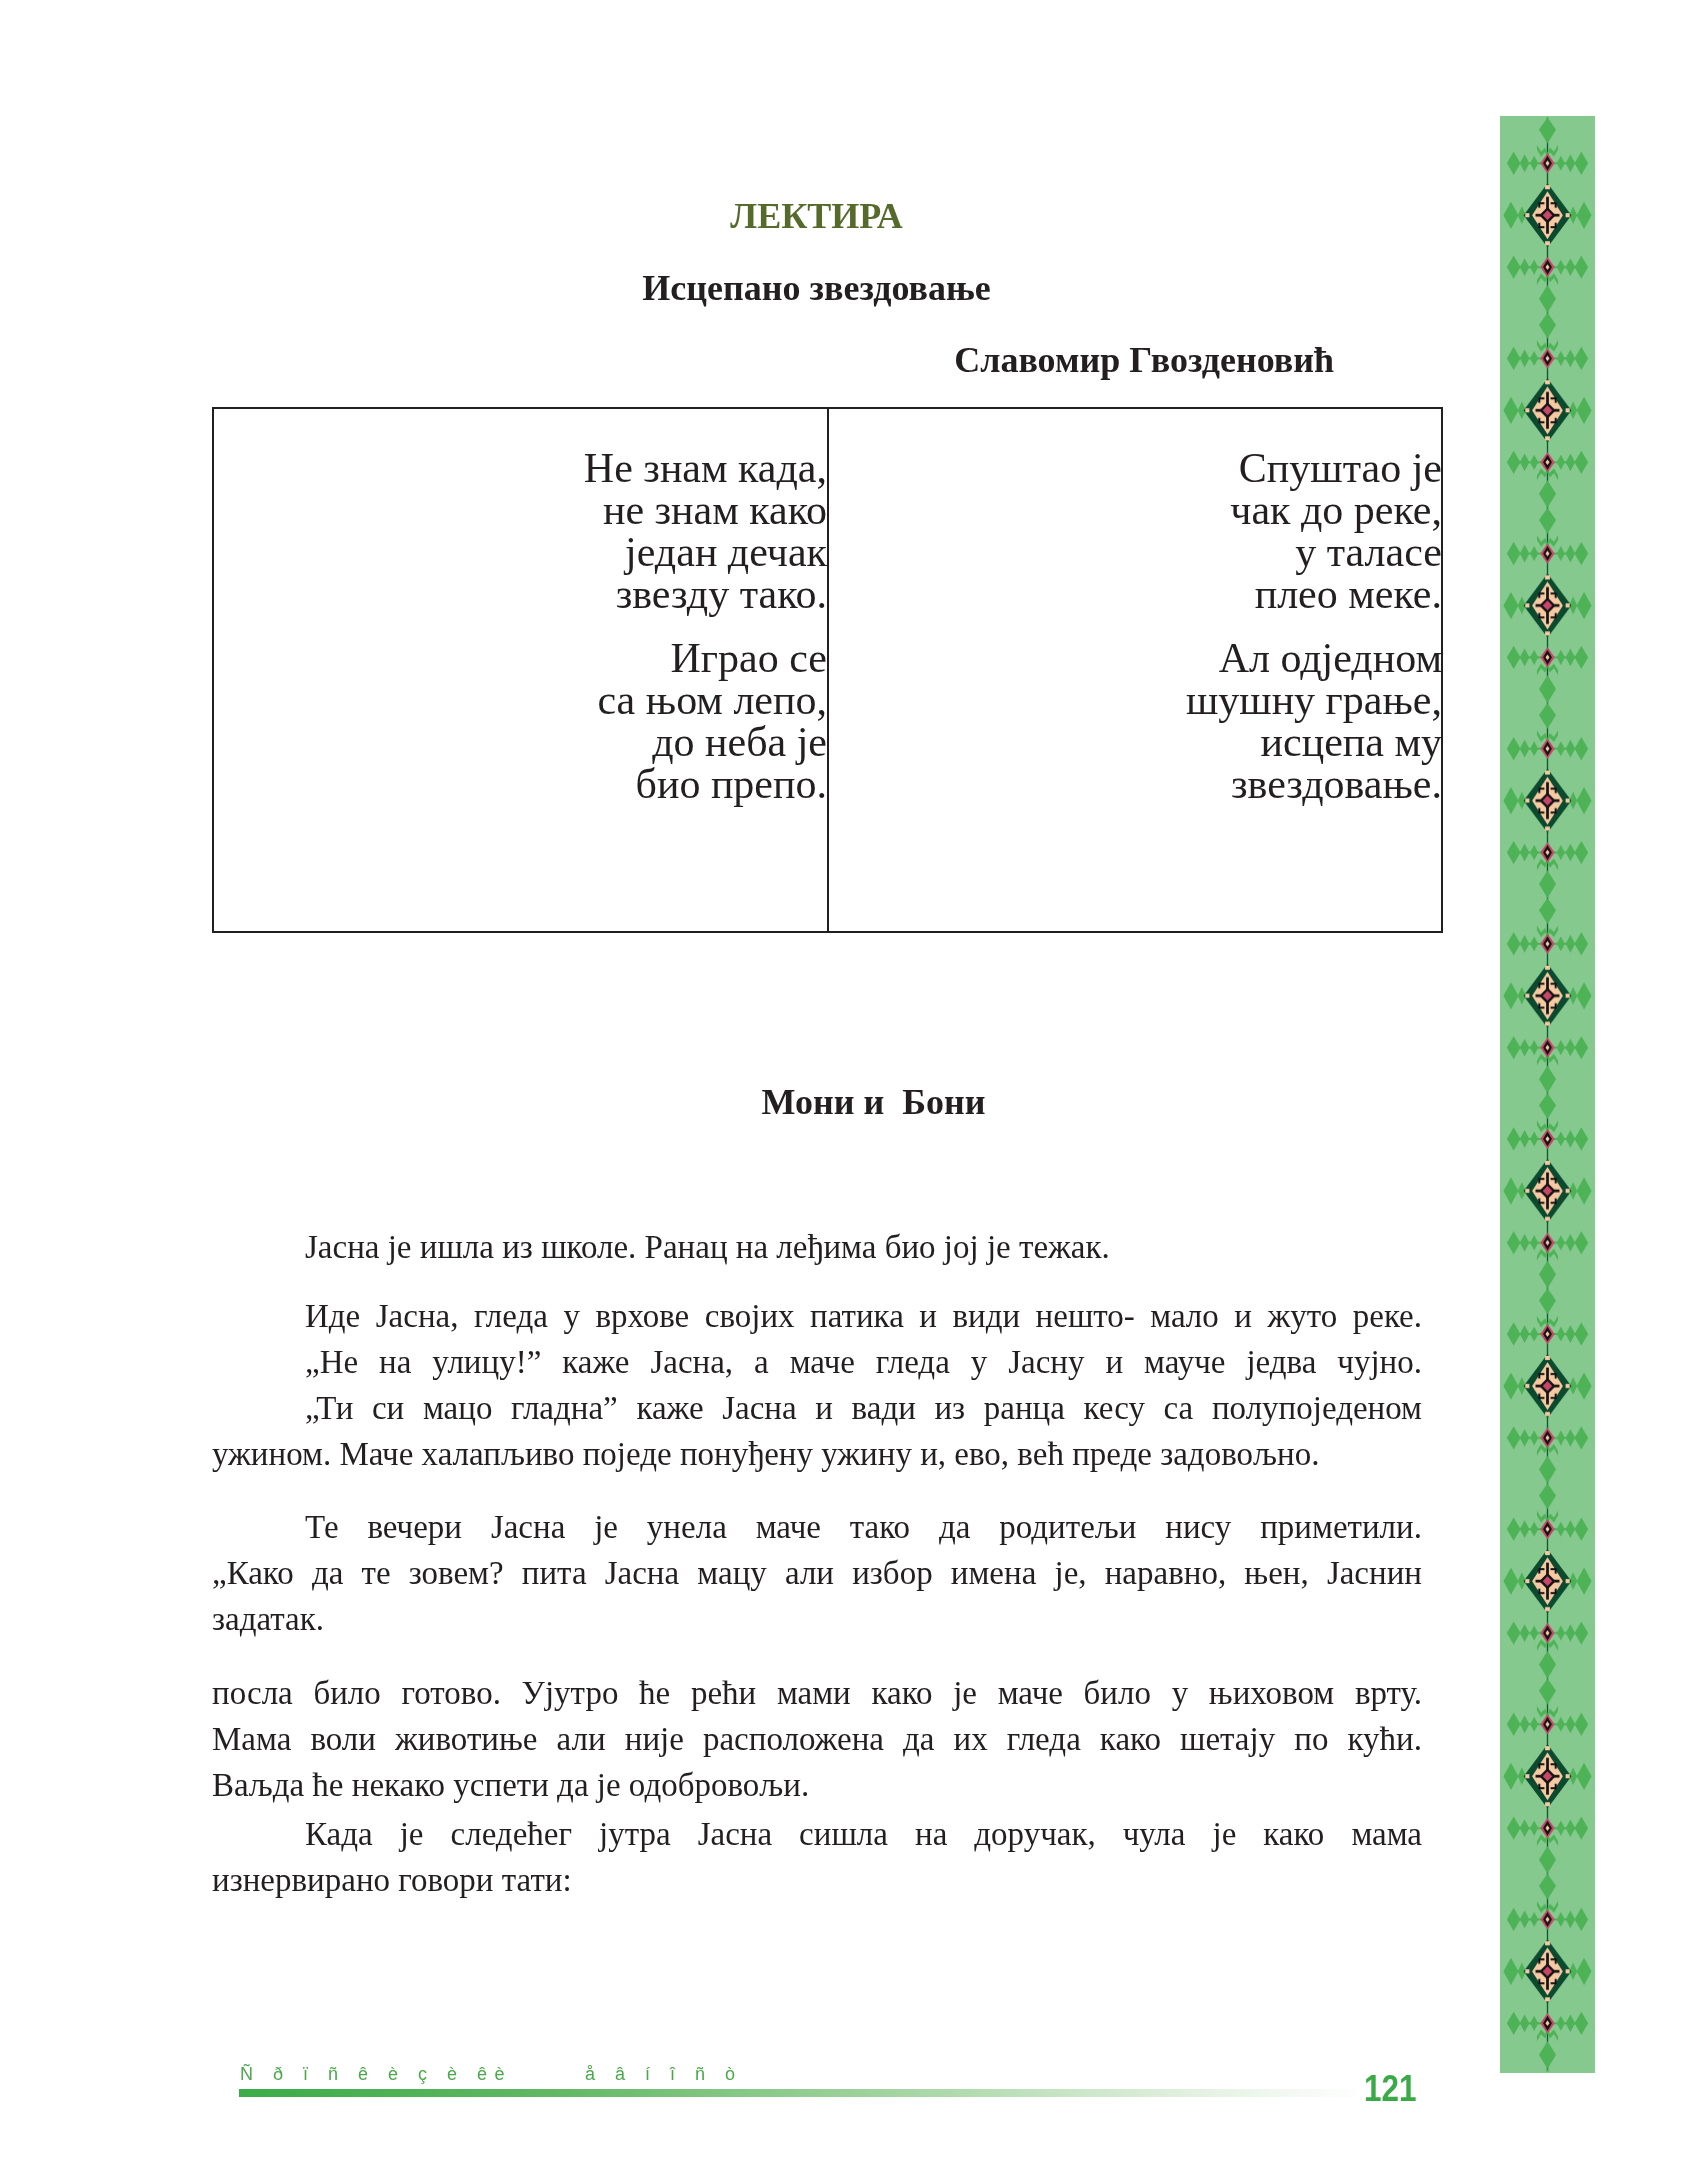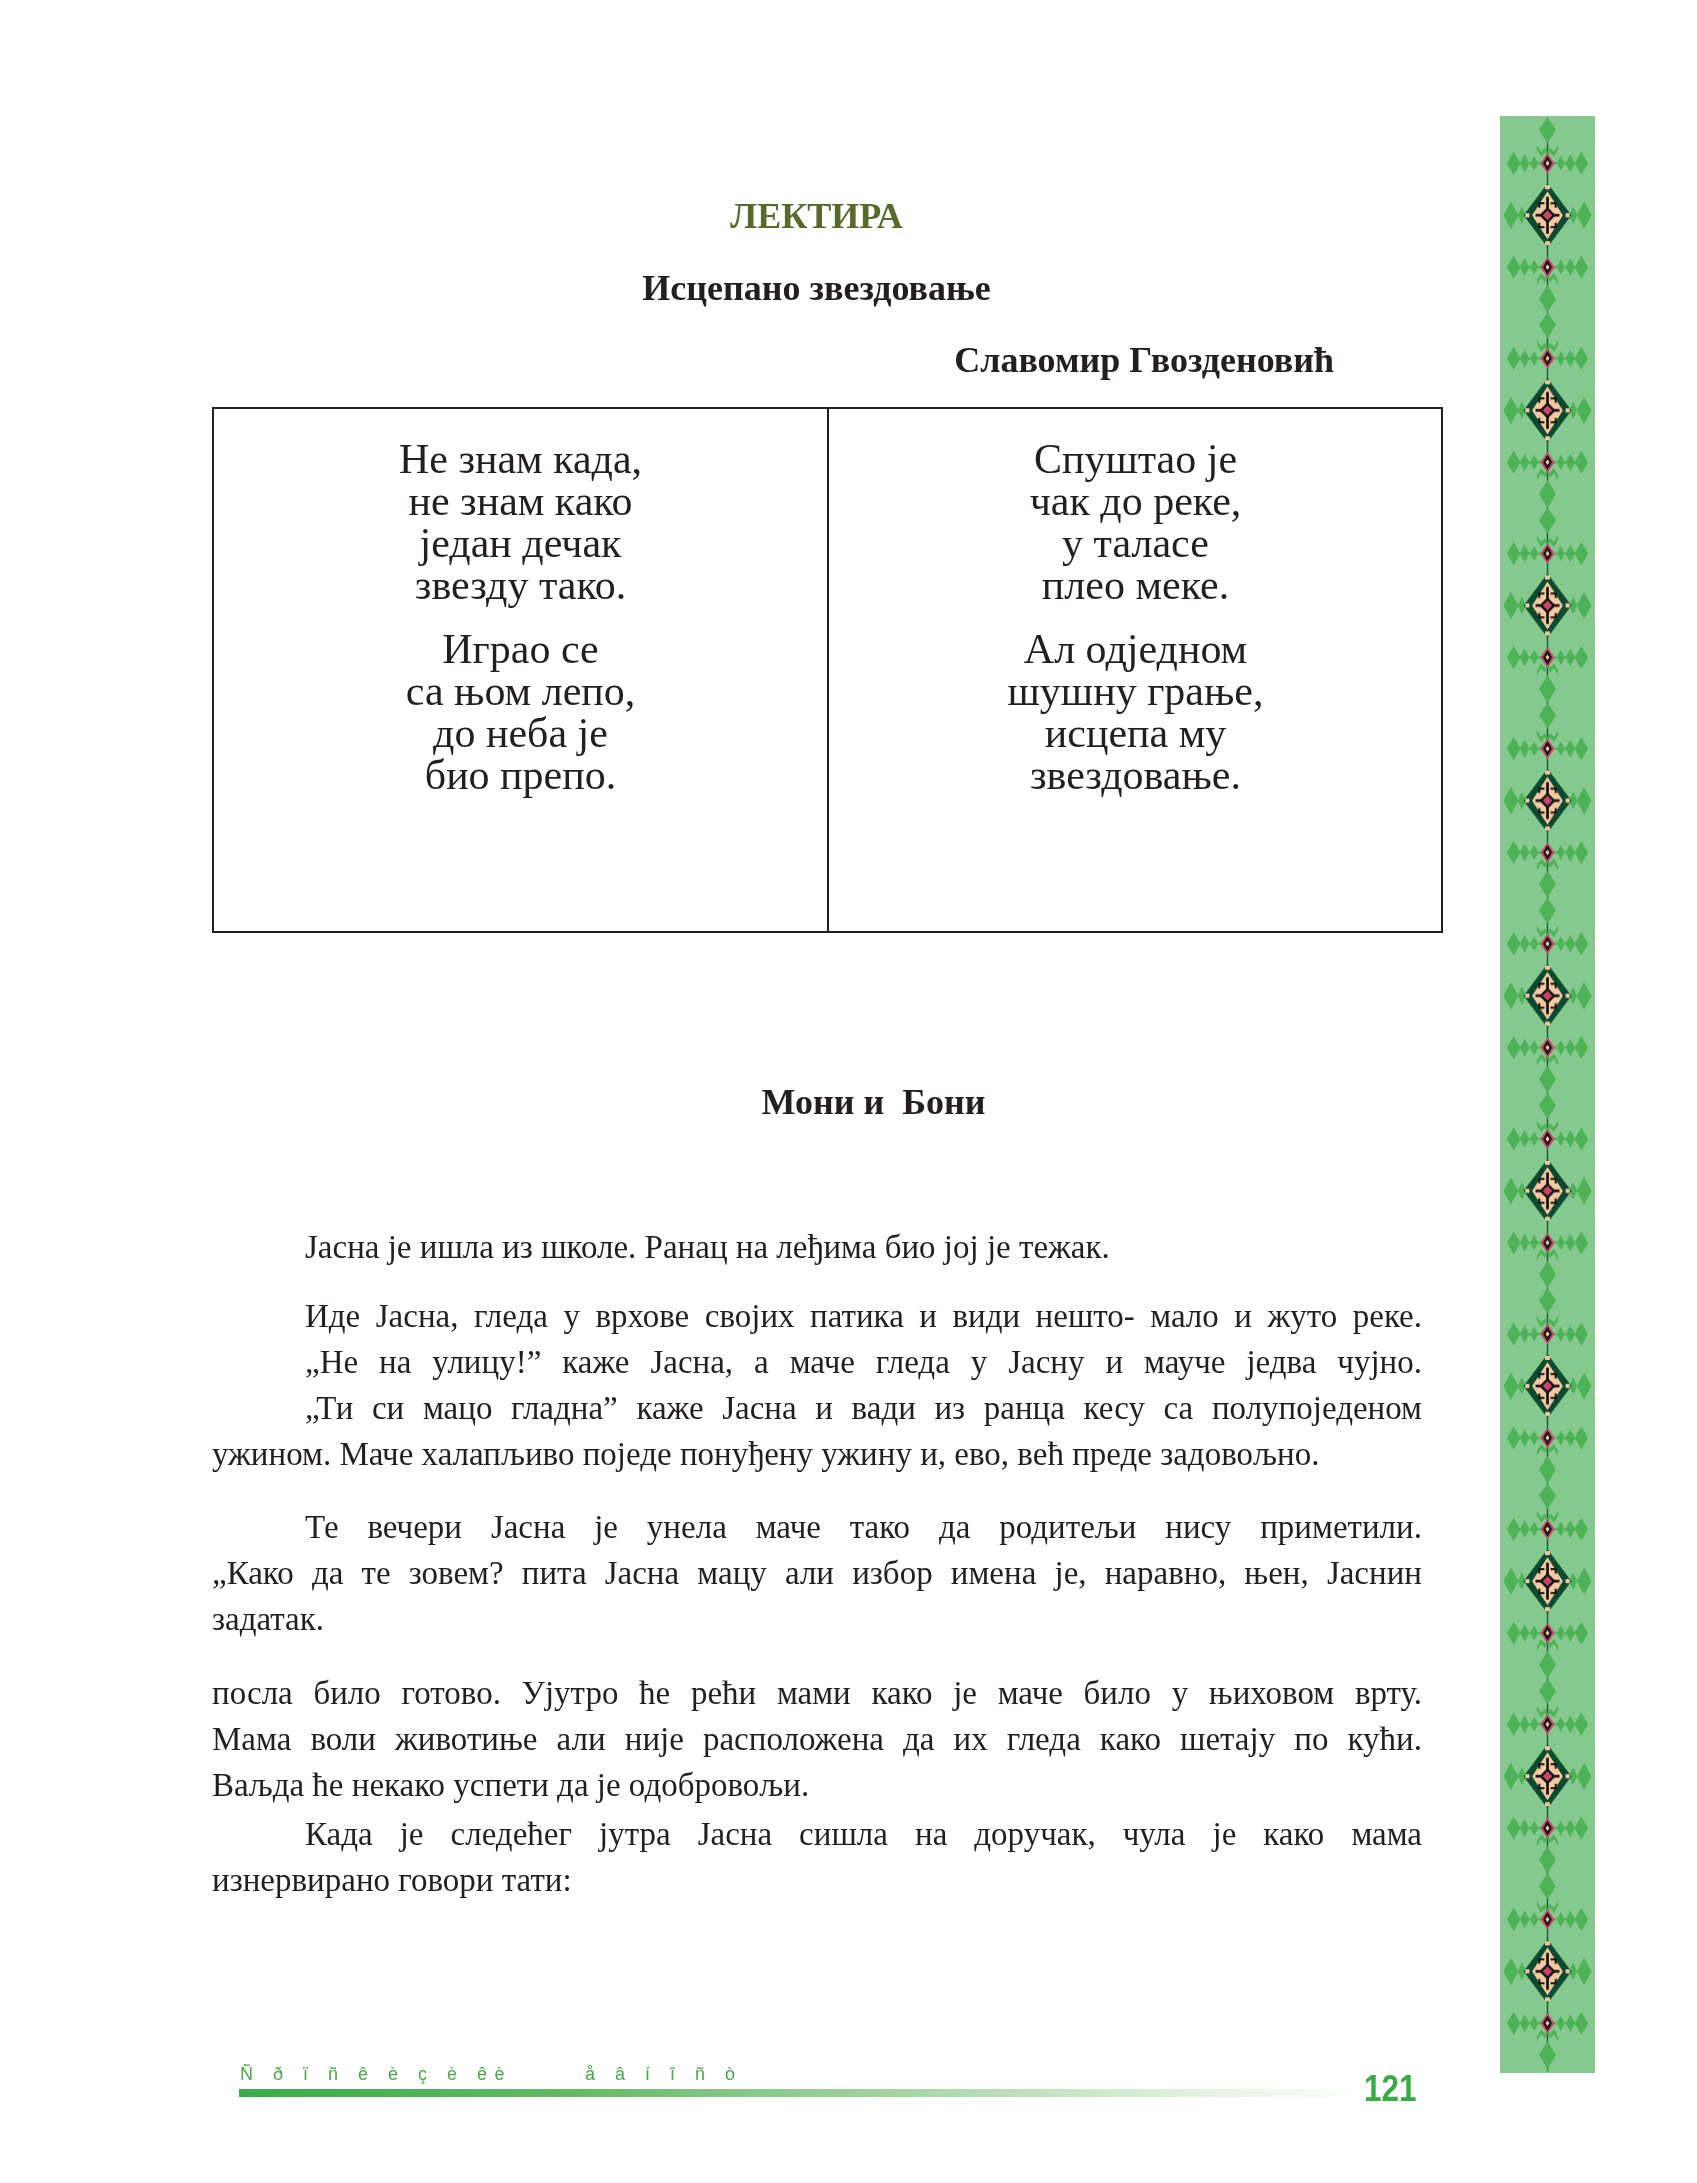--- a/index.html
+++ b/index.html
@@ -34,23 +34,23 @@
     border: 2.1px solid #231f20;
   }
   .poem-divider {
     position: absolute;
     left: 613px; top: 0; bottom: 0;
     width: 2.1px;
     background: #231f20;
   }
   .poem-col {
     position: absolute;
-    top: 29px;
+    top: 38px;
     width: 613px;
-    text-align: center;
+    text-align: right;
     font-size: 42px;
     line-height: 42px;
   }
   .poem-col.left  { left: 0; }
   .poem-col.right { left: 615px; }
   .stanza + .stanza { margin-top: 22px; }
   .verse { display: block; white-space: nowrap; }
 
   
   .para {

